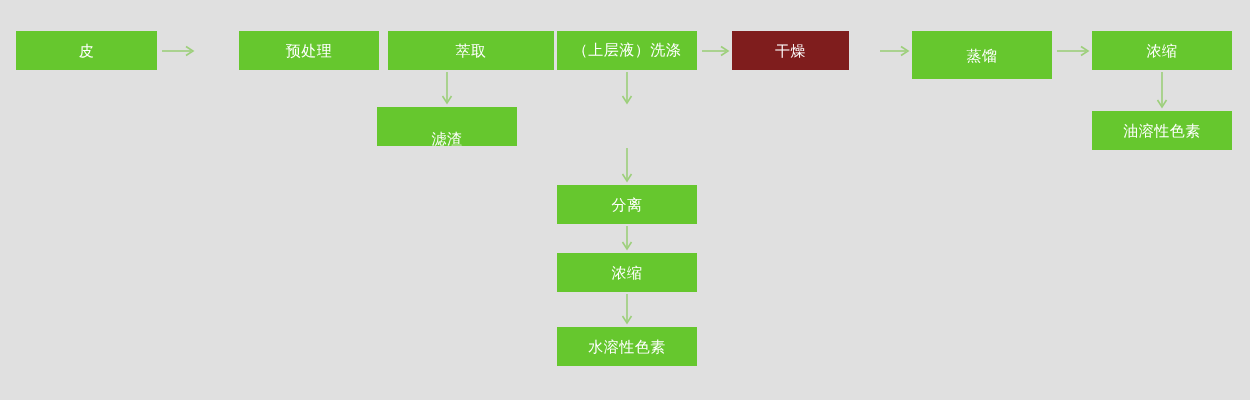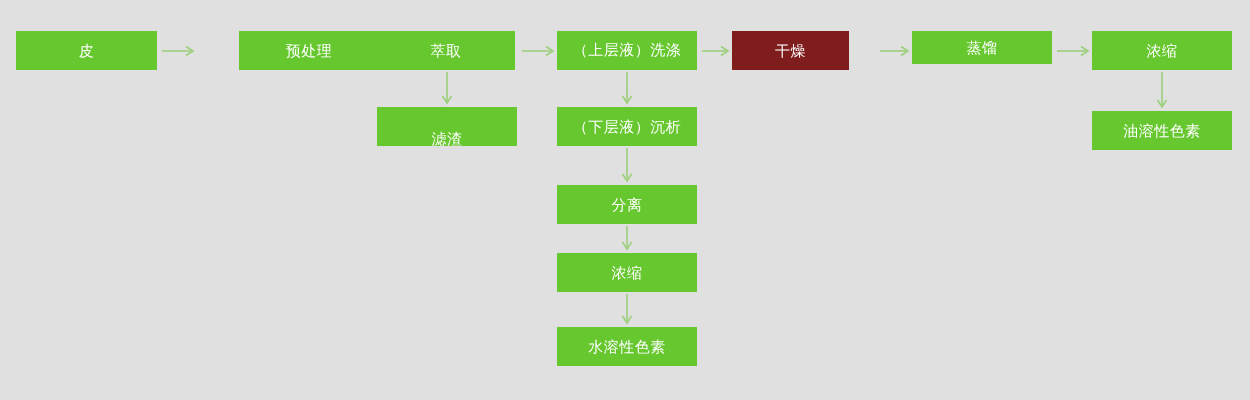--- a/index.html
+++ b/index.html
@@ -117,40 +117,37 @@
         <line x1="6" y1="2" x2="6" y2="29" stroke="#9ccf7a" stroke-width="1.6"></line>
         <path d="M1.5 24 L6 31 L10.5 24" fill="none" stroke="#9ccf7a" stroke-width="1.6"></path>
       </svg>
     </div>
     <div class="node" style="left: 16px; top: 31px; width: 141px; height: 39px; background: rgb(102, 199, 46); color: rgb(255, 255, 255);">
       <span>皮</span>
     </div>
     <div class="node" style="left: 197px; top: 31px; width: 140px; height: 39px; background: rgb(102, 199, 46); color: rgb(255, 255, 255); margin-left: 42px;">
       <span>预处理</span>
     </div>
-    <div class="node" style="left: 377px; top: 31px; width: 138px; height: 39px; background: rgb(102, 199, 46); color: rgb(255, 255, 255);">
+    <div class="node" style="left: 388px; top: 31px; width: 166px; height: 39px; background: rgb(102, 199, 46); color: rgb(255, 255, 255);">
       <span>萃取</span>
     </div>
     <div class="node" style="left: 557px; top: 31px; width: 140px; height: 39px; background: rgb(102, 199, 46); color: rgb(255, 255, 255); font-family: Liberation Serif, serif;">
       <span>（上层液）洗涤</span>
     </div>
     <div class="node" style="left: 732px; top: 31px; width: 117px; height: 39px; background: #7f1d1d; color: rgb(255, 255, 255);">
       <span>干燥</span>
     </div>
-    <div class="node" style="left: 912px; top: 31px; width: 140px; height: 33px; background: rgb(102, 199, 46); color: rgb(255, 255, 255);">
+    <div class="node" style="left: 912px; top: 31px; width: 140px; height: 48px; background: rgb(102, 199, 46); color: rgb(255, 255, 255);">
       <span>蒸馏</span>
     </div>
     <div class="node" style="left: 1092px; top: 31px; width: 140px; height: 39px; background: rgb(102, 199, 46); color: rgb(255, 255, 255);">
       <span>浓缩</span>
     </div>
     <div class="node" style="left: 377px; top: 107px; width: 140px; height: 39px; background: rgb(102, 199, 46); color: rgb(255, 255, 255); align-items: flex-end;">
       <span>滤渣</span>
-    </div>
-    <div class="node" style="left: 557px; top: 107px; width: 140px; height: 39px; background: rgb(102, 199, 46); color: rgb(255, 255, 255);">
-      <span>（下层液）沉析</span>
     </div>
     <div class="node" style="left: 1092px; top: 111px; width: 140px; height: 39px; background: rgb(102, 199, 46); color: rgb(255, 255, 255);">
       <span>油溶性色素</span>
     </div>
     <div class="node" style="left: 557px; top: 185px; width: 140px; height: 39px; background: rgb(102, 199, 46); color: rgb(255, 255, 255);">
       <span>分离</span>
     </div>
     <div class="node" style="left: 557px; top: 253px; width: 140px; height: 39px; background: rgb(102, 199, 46); color: rgb(255, 255, 255);">
       <span>浓缩</span>
     </div>

